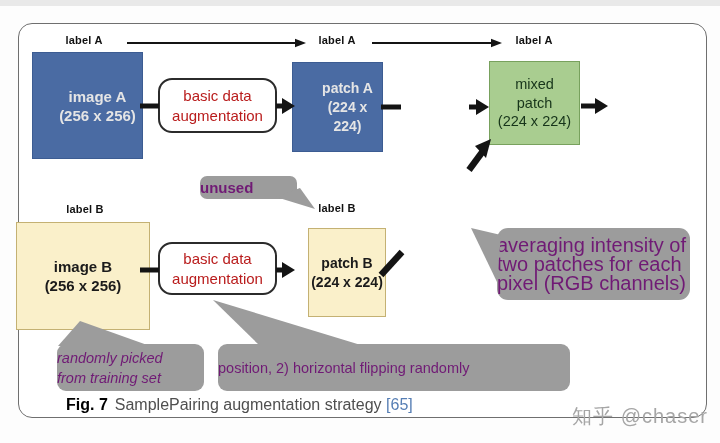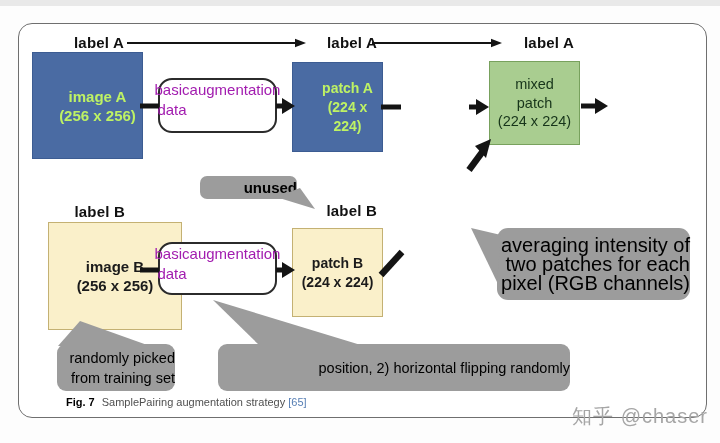--- a/index.html
+++ b/index.html
@@ -7,50 +7,50 @@
     position:relative;width:720px;height:443px;overflow:hidden;background:#fdfdfd;
     font-family:"Liberation Sans","DejaVu Sans",sans-serif;color:#141414;
   }
   .topstrip{position:absolute;left:0;top:0;width:720px;height:6px;background:#e9e9e9;}
   .frame{
     position:absolute;left:18px;top:23px;width:689px;height:395px;
     border:1.6px solid #6f6f6f;border-radius:14px;background:#fff;box-sizing:border-box;
   }
   .abs{position:absolute;box-sizing:border-box;}
   .flowlabel{
-    font-weight:bold;font-size:15px;text-align:right;width:80px;color:#111;
+    font-weight:bold;font-size:11px;text-align:center;width:80px;color:#111;
     letter-spacing:.2px;
   }
   .bluebox{
-    background:var(--blue,#4a6ba3);color:#bef264;font-weight:bold;font-size:15px;line-height:19px;
+    background:var(--blue,#4a6ba3);color:#e5e5e5;font-weight:bold;font-size:15px;line-height:19px;
     display:flex;flex-direction:column;align-items:center;justify-content:center;text-align:center;
     border:1px solid var(--blue-border,#3c5c92);
     padding-left:20px;
   }
   .creambox{
     background:var(--cream,#faf0ca);color:#1b1b1b;font-weight:bold;font-size:15px;line-height:19px;
     display:flex;flex-direction:column;align-items:center;justify-content:center;text-align:center;
     border:1.6px solid var(--cream-border,#c4b173);
   }
   .greenbox{
     background:var(--green,#a9cd90);color:#17351a;font-size:14.5px;line-height:18.5px;
     display:flex;flex-direction:column;align-items:center;justify-content:center;text-align:center;
     border:1.6px solid var(--green-border,#78a15d);
   }
   .whitebox{
-    background:#fff;border:2.2px solid #2b2b2b;border-radius:14px;color:#a21caf;
-    display:flex;flex-direction:row;justify-content:center;text-align:center;
+    background:#fff;border:2.2px solid #2b2b2b;border-radius:14px;color:#b91c1c;
+    display:flex;flex-direction:column;align-items:center;justify-content:center;text-align:center;
     font-size:15px;line-height:19.5px;
   }
   .callout{
-    background:var(--callout-gray,#9c9c9c);color:#000000;text-align:center;
-    display:flex;flex-direction:column;align-items:flex-end;justify-content:center;
+    background:var(--callout-gray,#9c9c9c);color:#701a75;text-align:center;
+    display:flex;flex-direction:column;align-items:flex-start;justify-content:center;
   }
   .arrowlayer{position:absolute;left:0;top:0;width:720px;height:443px;pointer-events:none;}
-  .caption{position:absolute;left:23px;top:396px;font-size:11px;color:#4f4f4f;padding-left:43px;}
+  .caption{position:absolute;left:23px;top:396px;font-size:16px;color:#4f4f4f;padding-left:43px;}
   .caption .figlab{font-weight:bold;color:#000;margin-right:7px;}
   .caption .ref{color:var(--link-blue,#567eb4);}
   .watermark{
     position:absolute;left:558px;top:403px;width:150px;text-align:right;
     font-size:20px;color:var(--watermark-gray,#a6a6a6);letter-spacing:1px;white-space:nowrap;
   }
 </style>
 </head>
 <body>
 
@@ -80,39 +80,39 @@
   <div class="abs greenbox" style="left:489px;top:61px;width:91px;height:84px;">
     <span>mixed</span>
     <span>patch</span>
     <span>(224 x 224)</span>
   </div>
 
   <div class="abs callout" style="left:200px;top:176px;width:97px;height:23px;border-radius:7px;font-weight:bold;font-size:15px;">
     <span>unused</span>
   </div>
 
-  <div class="abs creambox" style="left:48px;top:222px;width:134px;height:108px;align-items:center;">
+  <div class="abs creambox" style="left:16px;top:222px;width:134px;height:108px;align-items:center;">
     <span>image B</span>
     <span>(256 x 256)</span>
   </div>
   <div class="abs whitebox" style="left:158px;top:242px;width:119px;height:53px;">
     <span>basic data</span>
     <span>augmentation</span>
   </div>
-  <div class="abs creambox" style="left:292px;top:228px;width:91px;height:89px;font-size:14px;">
+  <div class="abs creambox" style="left:308px;top:228px;width:78px;height:89px;font-size:14px;">
     <span>patch B</span>
     <span>(224 x 224)</span>
   </div>
 
   <div class="abs callout" style="left:497px;top:228px;width:193px;height:72px;border-radius:11px;font-size:20px;line-height:19px;">
     <span>averaging intensity of</span>
     <span>two patches for each</span>
     <span>pixel (RGB channels)</span>
   </div>
-  <div class="abs callout" style="left:57px;top:344px;width:118px;height:47px;border-radius:9px;font-size:14.5px;line-height:20px;">
+  <div class="abs callout" style="left:57px;top:344px;width:147px;height:47px;border-radius:9px;font-size:14.5px;line-height:20px;font-style:italic;">
     <span>randomly picked</span>
     <span>from training set</span>
   </div>
   <div class="abs callout" style="left:218px;top:344px;width:352px;height:47px;border-radius:9px;font-size:14.5px;line-height:20px;">
     <span>position, 2) horizontal flipping randomly</span>
   </div>
 
   <svg class="arrowlayer" viewBox="0 0 720 443">
 
     <polygon points="276,197 300,188 315,209" fill="#9c9c9c"></polygon>

